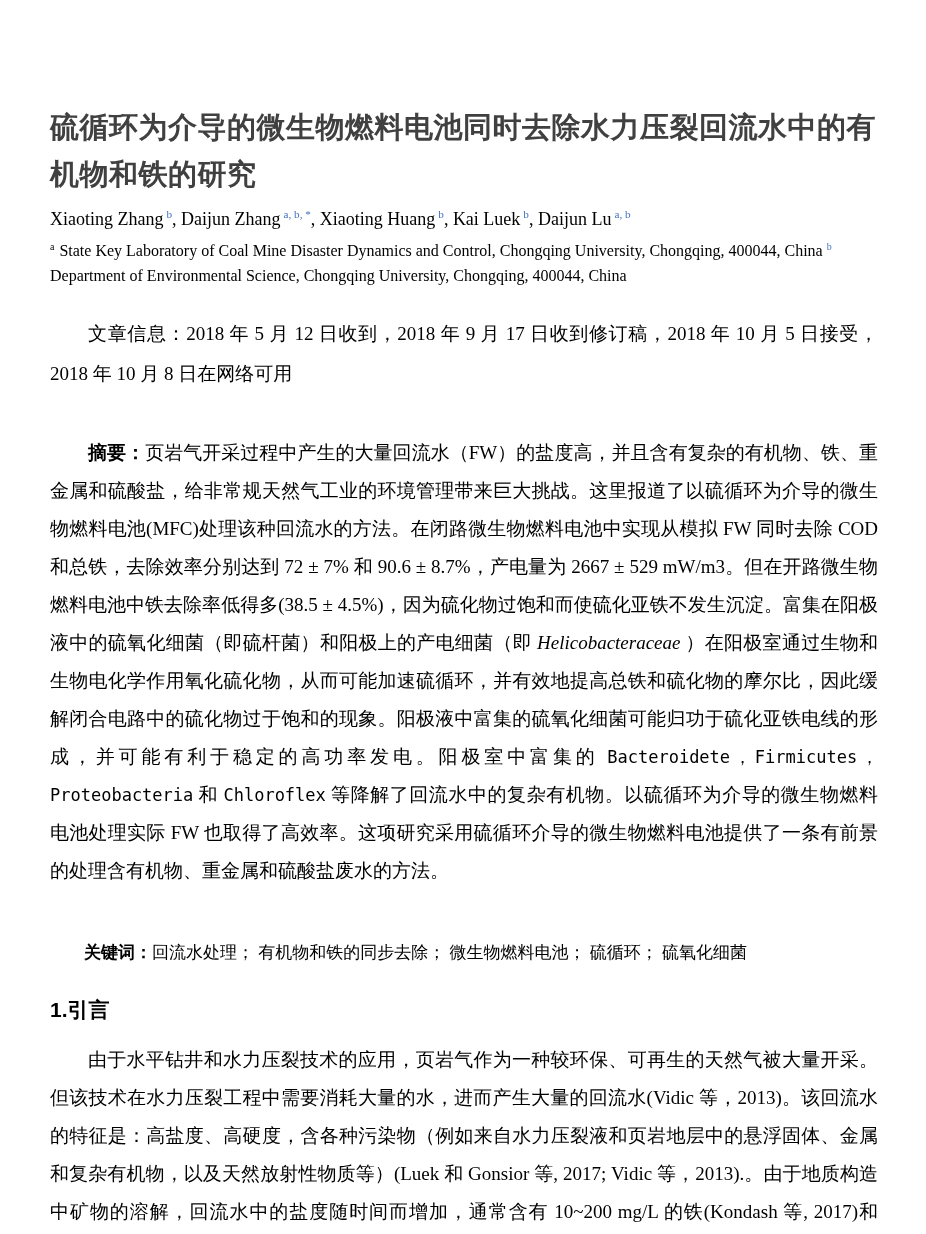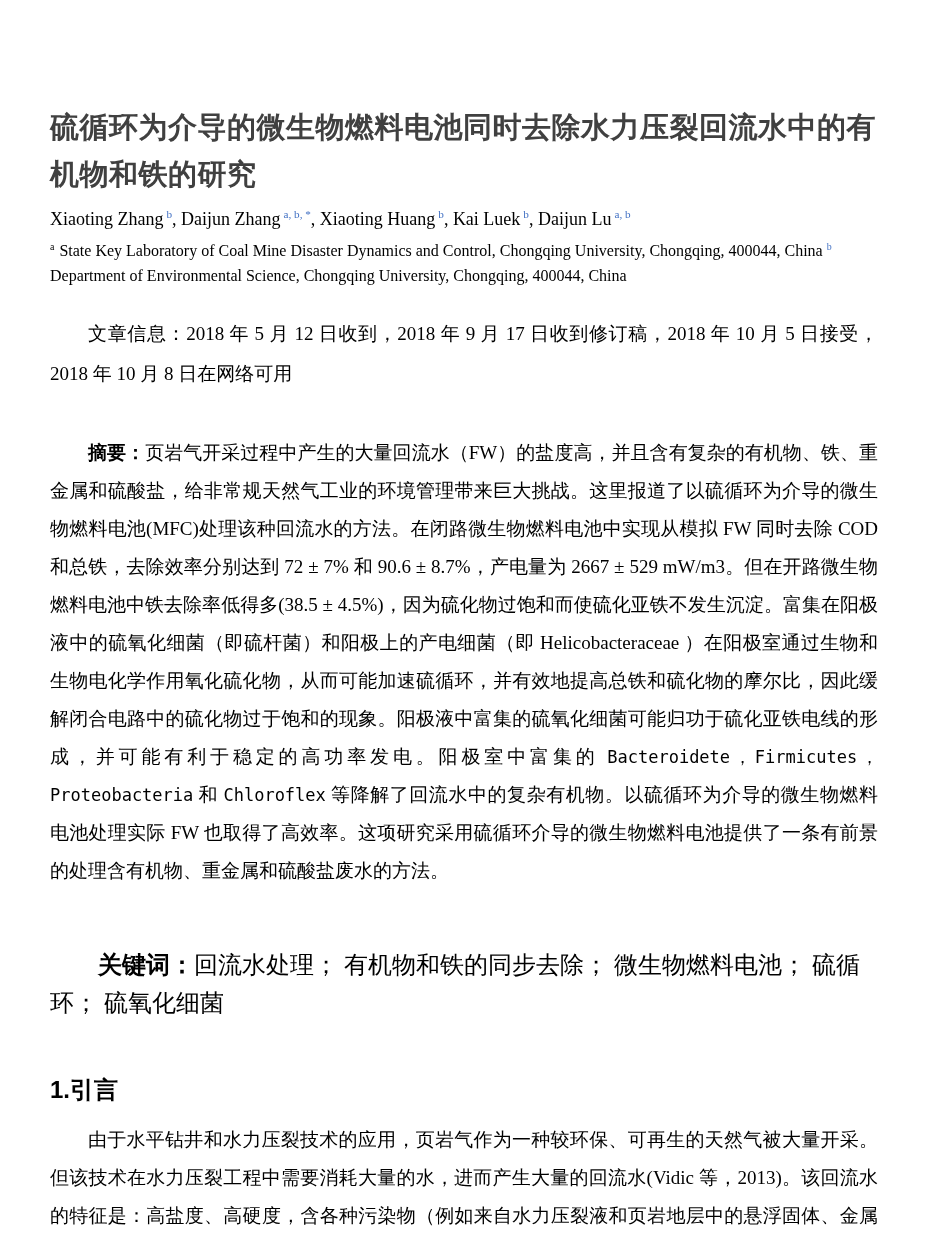--- a/index.html
+++ b/index.html
@@ -53,37 +53,38 @@
     margin-top: 26px;
     line-height: 40px;
   }
   .abstract {
     margin-top: 40px;
   }
   .label-bold {
     font-weight: 700;
   }
   .italic-serif {
+    font-style: italic;
   }
   .mono {
     font-family: "DejaVu Sans Mono", monospace;
     font-size: 17px;
   }
   .keywords {
-    margin-top: 56px;
-    font-size: 24px;
+    margin-top: 44px;
+    font-size: 17px;
     line-height: 38px;
     text-indent: 2em;
     text-align: left;
   }
   .section-heading {
-    margin-top: 53px;
+    margin-top: 23px;
     font-family: "Liberation Sans", sans-serif;
     font-weight: 700;
-    font-size: 24px;
+    font-size: 21px;
     line-height: 30px;
     color: #000000;
   }
   .intro {
     margin-top: 16px;
   }
 </style>
 </head>
 <body>
 

